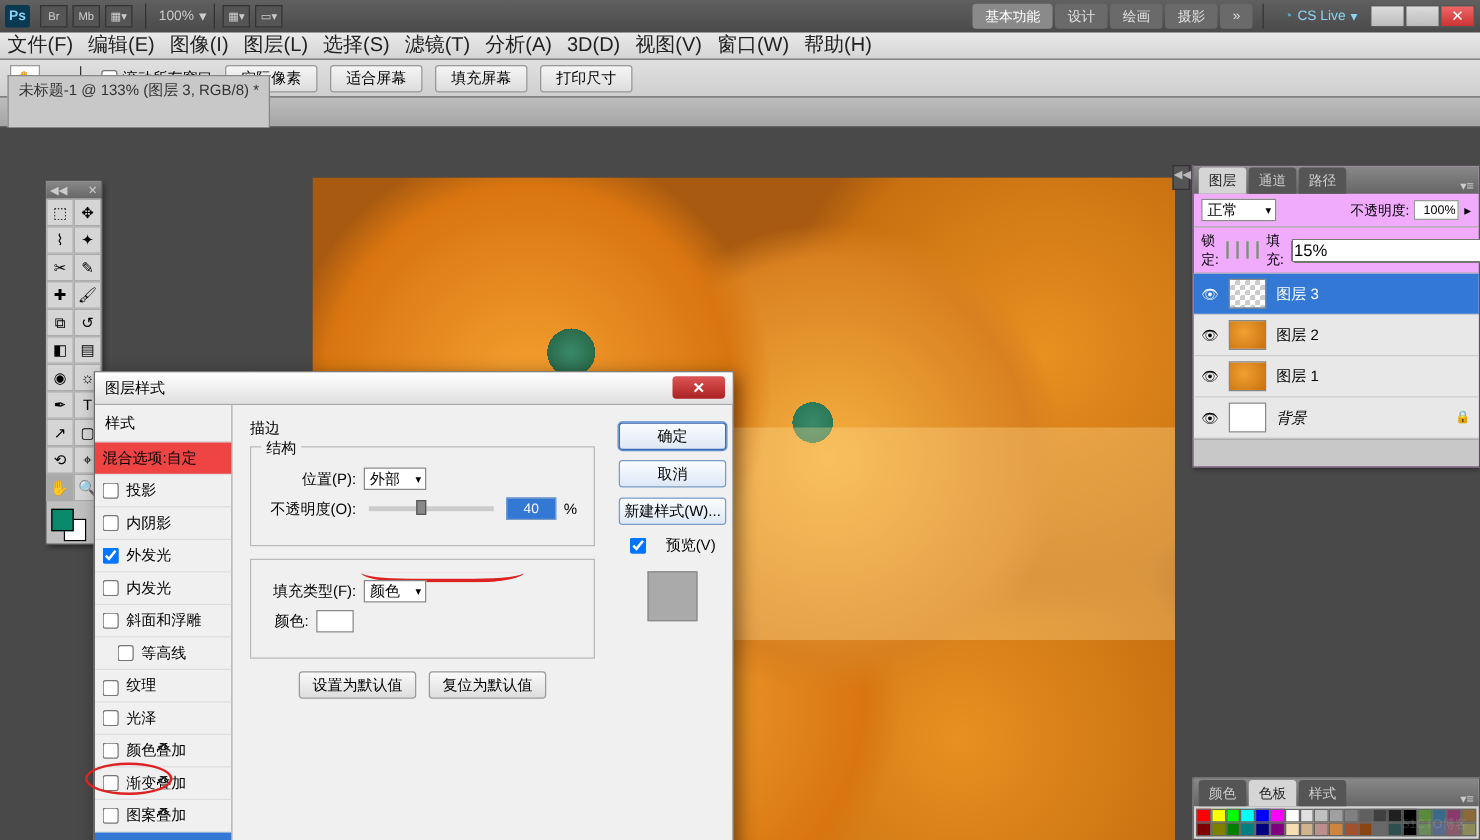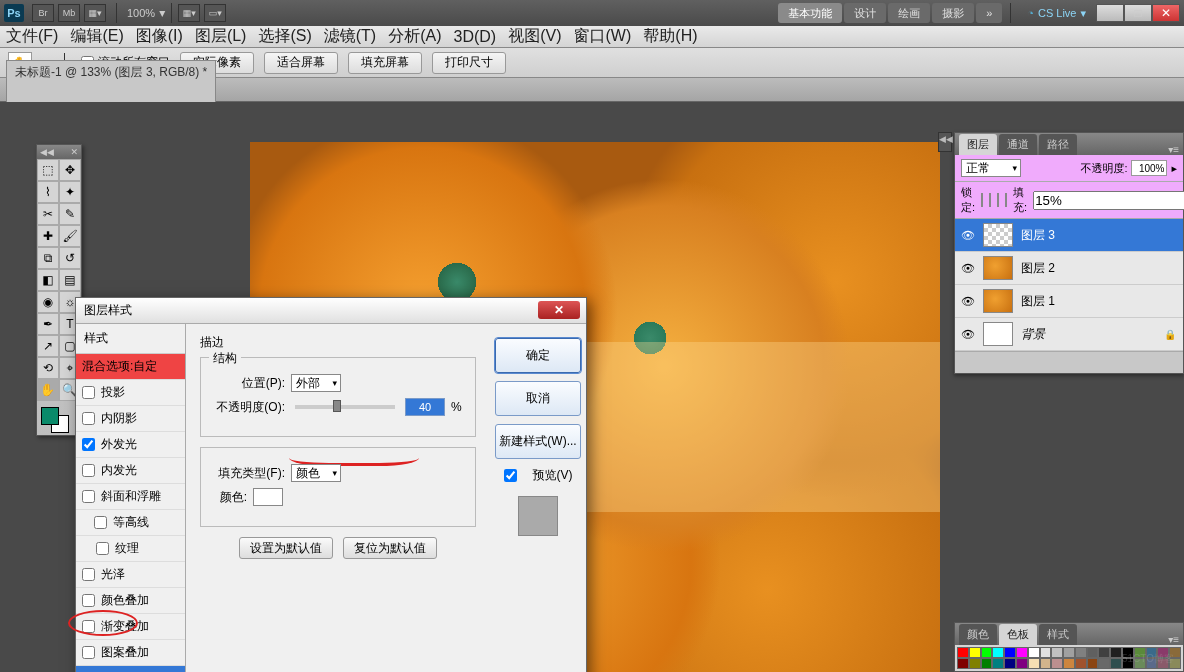--- a/index.html
+++ b/index.html
@@ -84,21 +84,21 @@
 .slider { flex:0 0 100px; height:4px;background:#ccc;position:relative;margin:0 4px;}
 .slider .thumb{position:absolute;width:8px;height:12px;background:#888;border:1px solid #555;top:-5px;}
 .num-inp { width:40px;height:18px;border:1px solid #7a9ac8;background:#fff;text-align:center;font-size:11px;}
 .num-inp.hl{background:#3478d6;color:#fff;}
 .dropdown { height:18px;border:1px solid #888;background:#fff;padding:0 16px 0 4px;font-size:12px;position:relative;display:inline-flex;align-items:center;min-width:50px;}
 .dropdown::after{content:"▾";position:absolute;right:3px;font-size:9px;}
 .color-box { width:30px;height:18px;border:1px solid #888;background:#fff;}
 .dlg-btns-row { display:flex; gap:10px; justify-content:center;margin-top:8px;}
 .small-btn { height:22px;padding:0 10px;border:1px solid #999;background:linear-gradient(#fafafa,#ddd);border-radius:3px;font-size:12px;display:flex;align-items:center;}
 .dlg-right { width:96px; padding:14px 8px; display:flex;flex-direction:column;gap:8px;align-items:center;}
-.main-btn { width:86px;height:35px;border:1px solid #7a9ac8;background:linear-gradient(#fafcff,#dde8f5);border-radius:3px;font-size:12px;display:flex;align-items:center;justify-content:center;}
+.main-btn { width:86px;height:22px;border:1px solid #7a9ac8;background:linear-gradient(#fafcff,#dde8f5);border-radius:3px;font-size:12px;display:flex;align-items:center;justify-content:center;}
 .main-btn.primary{border:1px solid #3a6ab0;outline:1px solid #5a8ad0;}
 .preview-chk { font-size:12px;display:flex;align-items:center;gap:16px;}
 .preview-sw { width:40px;height:40px;background:#aaa;border:1px solid #888;margin-top:4px;}
 
 
 .red-mark{position:absolute;border:2px solid #d22;border-radius:50%;pointer-events:none;}
 
 
 .right-panels { position:absolute; right:0; top:30px; width:230px;}
 .panel { background:#f0abfc;border:1px solid #555;margin-bottom:4px;box-shadow:0 2px 4px rgba(0,0,0,.4);}
@@ -265,21 +265,21 @@
             <span>内发光</span>
           </div>
         <div class="style-item">
             <input type="checkbox" style="">
             <span>斜面和浮雕</span>
           </div>
         <div class="style-item" style="padding-left:18px;">
             <input type="checkbox" style="">
             <span>等高线</span>
           </div>
-        <div class="style-item" style="padding-left:20px;">
+        <div class="style-item" style="padding-left:6px;align-items:flex-end;">
             <input type="checkbox" style="">
             <span>纹理</span>
           </div>
         <div class="style-item">
             <input type="checkbox" style="">
             <span>光泽</span>
           </div>
         <div class="style-item">
             <input type="checkbox" style="">
             <span>颜色叠加</span>

